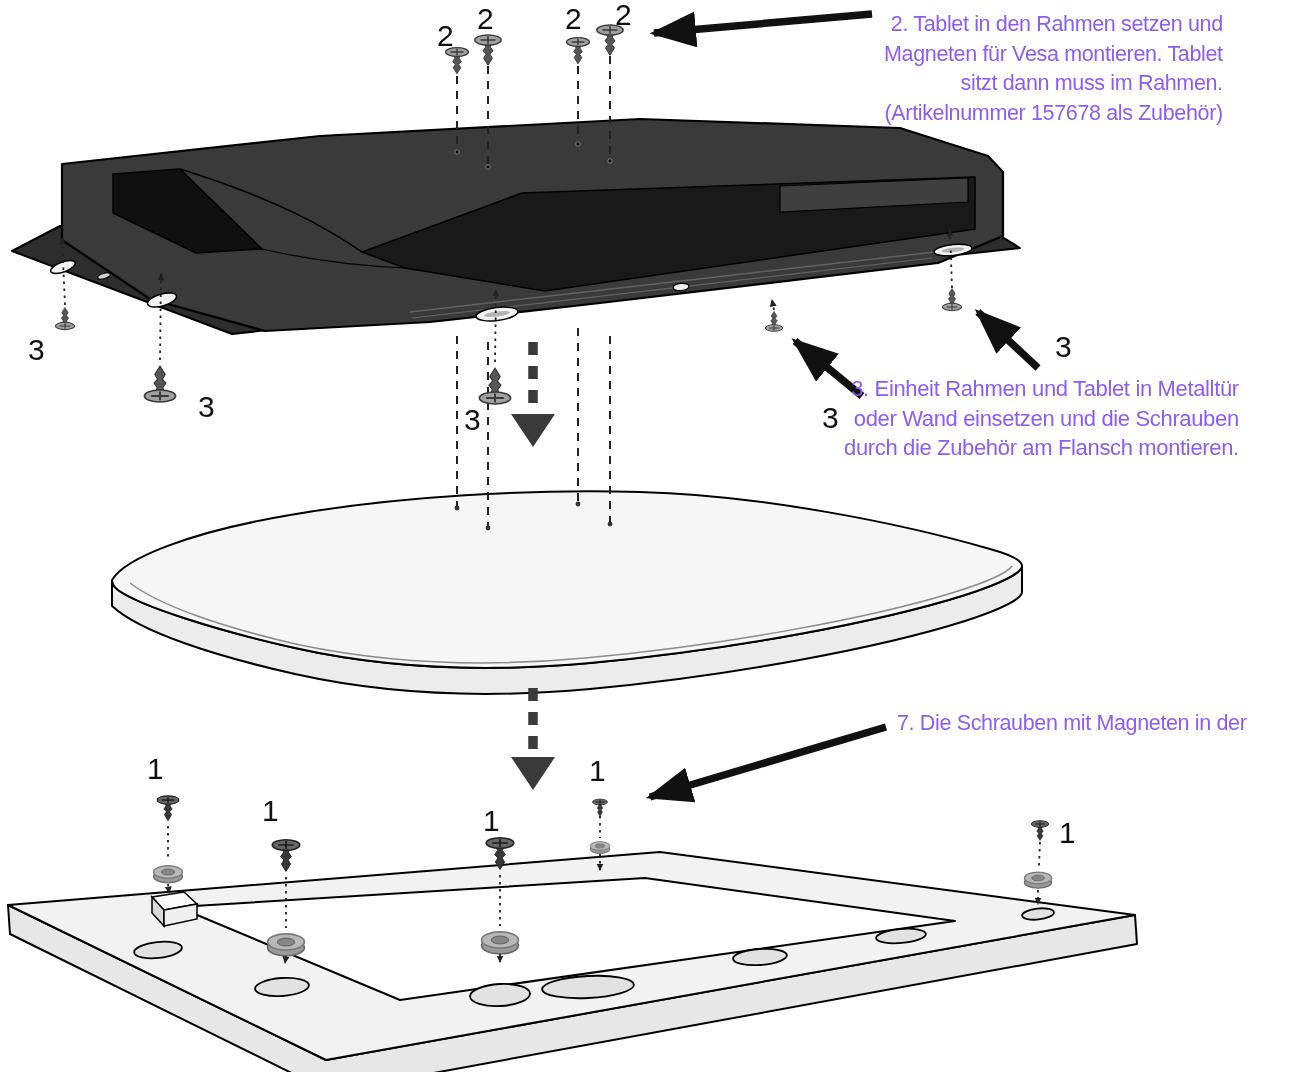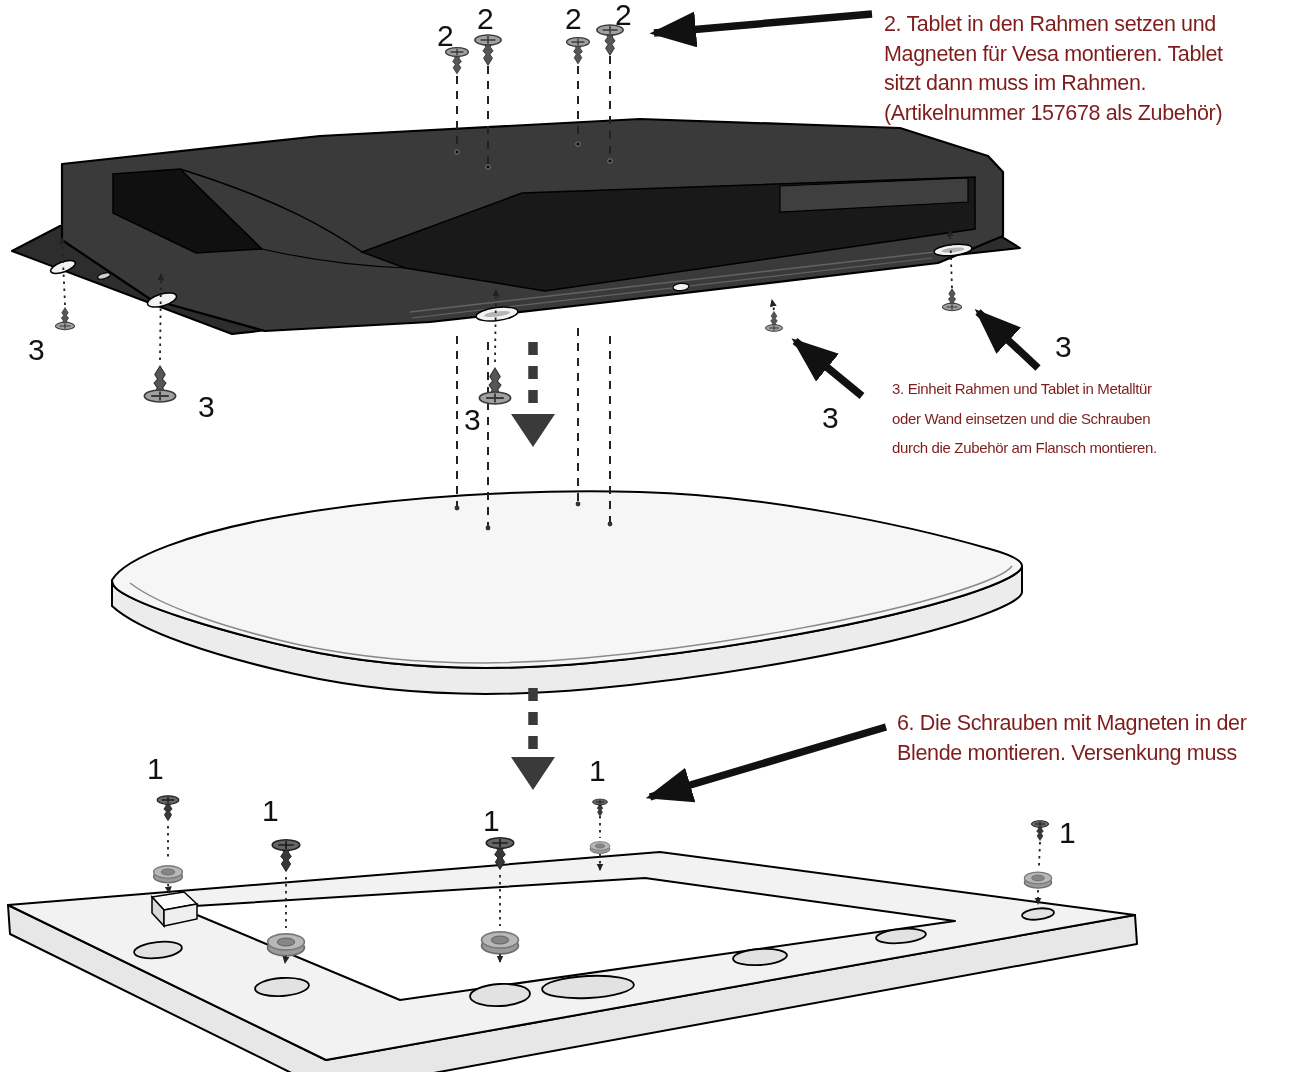--- a/index.html
+++ b/index.html
@@ -1,20 +1,20 @@
 <!DOCTYPE html>
 <html><head>
 <meta charset="utf-8">
 <style>
   html,body{margin:0;padding:0;background:#fff;}
   .canvas{position:relative;width:1300px;height:1072px;background:#ffffff;overflow:hidden;
           font-family:"Liberation Sans", sans-serif;}
   .canvas svg{position:absolute;left:0;top:0;}
-  .note{position:absolute;color:#7f1d1d;font-size:21.5px;line-height:29.5px;
-        letter-spacing:-0.35px;white-space:nowrap;}
+  .note{position:absolute;color:#8b5cf6;font-size:21.5px;line-height:29.5px;
+        letter-spacing:-0.35px;white-space:nowrap;text-align:right;}
   .dash{stroke:#222;stroke-width:2;stroke-dasharray:8 7;fill:none;}
   .dot{stroke:#222;stroke-width:1.8;stroke-dasharray:2.5 4.5;fill:none;}
   .ptr{stroke:#111;stroke-width:7.5;fill:none;}
   .tdash{stroke:#3a3a3a;stroke-width:9.5;stroke-dasharray:13 11;fill:none;}
   .plabel{font-family:"Liberation Sans", sans-serif;font-size:30px;fill:#111;}
 </style>
 </head>
 <body>
 
 <div class="canvas">
@@ -199,24 +199,23 @@
   </g>
 </svg>
 
 <div class="note" style="left:884px; top:10px;">
   <div>2. Tablet in den Rahmen setzen und</div>
   <div>Magneten für Vesa montieren. Tablet</div>
   <div>sitzt dann muss im Rahmen.</div>
   <div>(Artikelnummer 157678 als Zubehör)</div>
 </div>
 
-<div class="note" style="left:892px; top:374px; font-size:15px;">
+<div class="note" style="left:844px; top:374px; font-size:22px;">
   <div>3. Einheit Rahmen und Tablet in Metalltür</div>
   <div>oder Wand einsetzen und die Schrauben</div>
   <div>durch die Zubehör am Flansch montieren.</div>
 </div>
 
 <div class="note" style="left:897px; top:709px;">
-  <div>6. Die Schrauben mit Magneten in der</div>
-  <div>Blende montieren. Versenkung muss</div>
+  <div>7. Die Schrauben mit Magneten in der</div>
 </div>
 
 </div>
 
 </body></html>

